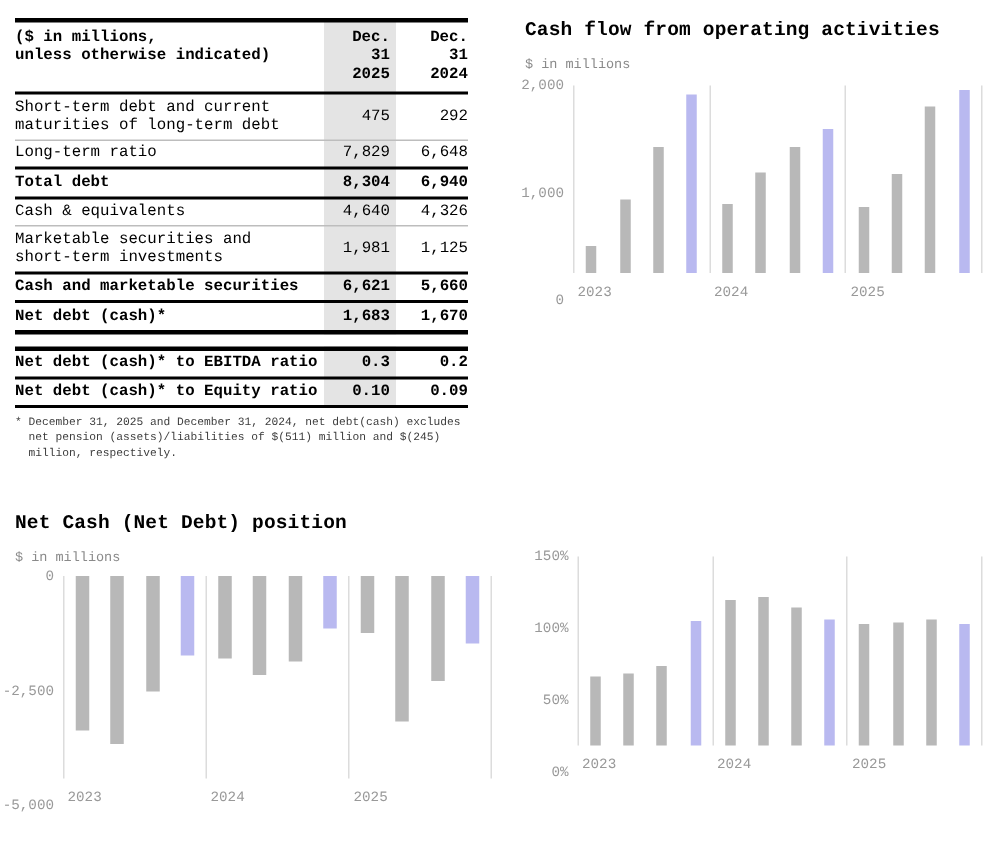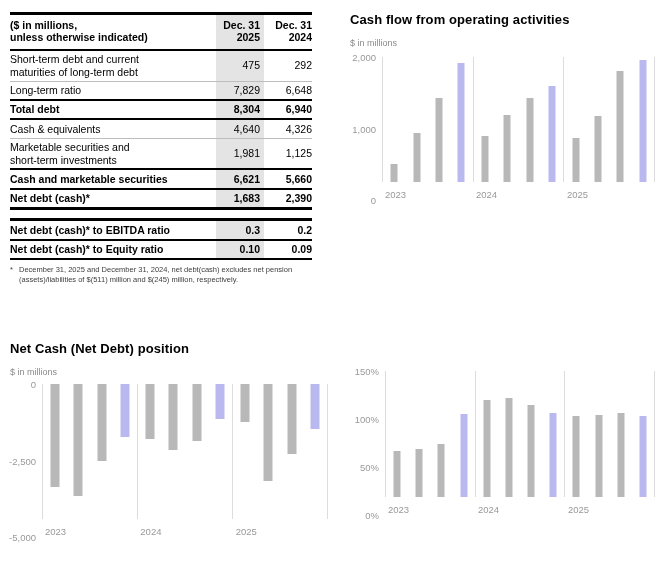--- a/index.html
+++ b/index.html
@@ -1,17 +1,17 @@
 <!DOCTYPE html>
 <html><head>
 <meta charset="utf-8">
 <style>
   html,body{margin:0;padding:0;background:#fff;}
   .page{position:relative;width:658px;height:563px;background:#ffffff;
-        font-family:Liberation Sans, sans-serif;color:#111;overflow:hidden;}
+        font-family:Liberation Mono, monospace;color:#111;overflow:hidden;}
 
   
   .table-panel{position:absolute;left:10px;top:12px;width:302px;}
   .tbl-wrap{position:relative;}
   .col-shade{position:absolute;top:0;bottom:0;left:206px;width:48px;background:#e4e4e4;}
   table.fin{position:relative;border-collapse:collapse;width:100%;
             font-size:10.5px;line-height:1.18;color:#000;}
   table.fin col.c-label{width:206px;}
   table.fin col.c-25{width:52px;}
   table.fin col.c-24{width:44px;}
@@ -94,21 +94,21 @@
               <td class="num">1,125</td>
             </tr>
             <tr class="bold">
               <td>Cash and marketable securities</td>
               <td class="num pad25">6,621</td>
               <td class="num">5,660</td>
             </tr>
             <tr class="bold">
               <td>Net debt (cash)*</td>
               <td class="num pad25">1,683</td>
-              <td class="num">2,390</td>
+              <td class="num">1,670</td>
             </tr>
           </tbody>
       </table>
     </div>
     <div class="tbl-wrap">
       <div class="col-shade"></div>
       <table class="fin ratio">
         <colgroup>
             <col class="c-label">
             <col class="c-25">

